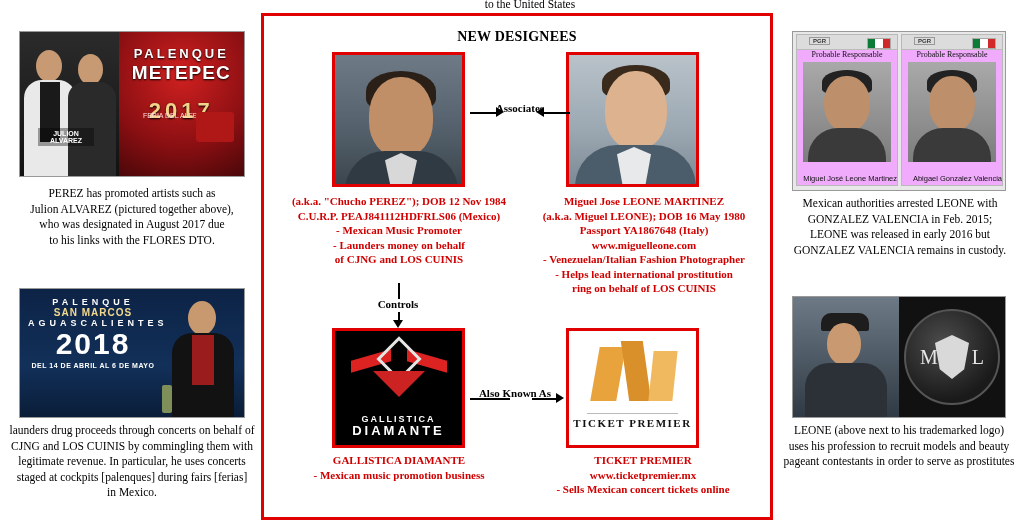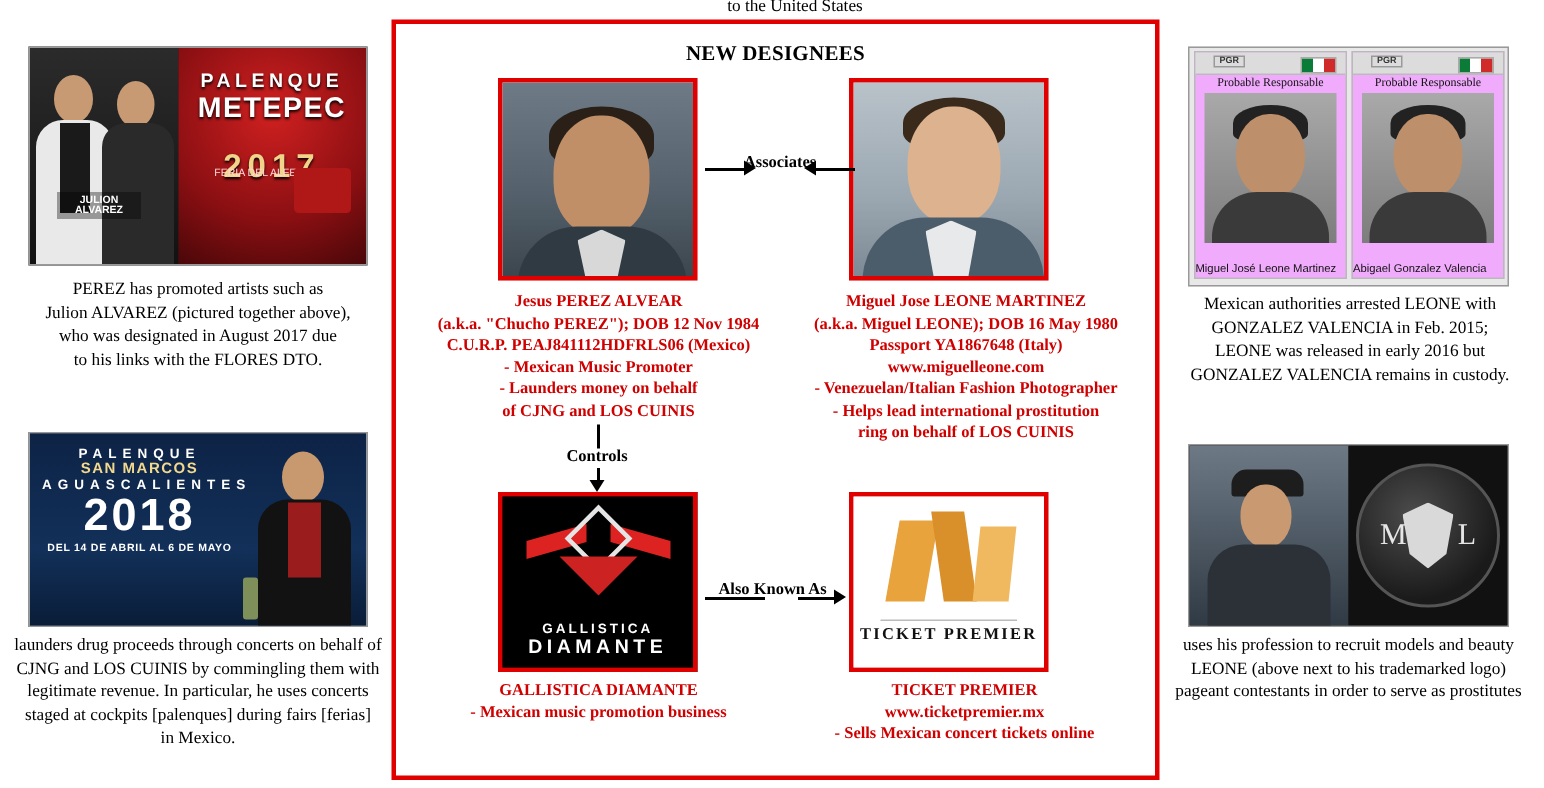--- a/index.html
+++ b/index.html
@@ -291,21 +291,21 @@
   .mug-sub { position:absolute; left:0; right:0; top: 15px; text-align:center; font-size: 8px;
              font-family:"Liberation Serif", serif; color:#111; }
   .mug-photo { position:absolute; left: 6px; top: 27px; right: 6px; height: 100px;
                background: linear-gradient(180deg,#a9a9a9,#7d7d7d); overflow:hidden; }
   .mug-head { position:absolute; left: 50%; transform: translateX(-50%); top: 14px; width: 46px; height: 56px;
               border-radius: 48%; background:#bd8f6a; }
   .mug-hair { position:absolute; left: 50%; transform: translateX(-50%); top: 8px; width: 50px; height: 24px;
               background:#222; border-radius: 50% 50% 20% 20%; }
   .mug-body { position:absolute; left: 50%; transform: translateX(-50%); bottom: 0; width: 78px; height: 34px;
               background:#3a3a3a; border-radius: 30px 30px 0 0; }
-  .mug-name { position:absolute; left:0; right:0; bottom: 2px; text-align:left; font-size: 7.5px;
+  .mug-name { position:absolute; left:0; right:0; bottom: 2px; text-align:right; font-size: 7.5px;
               font-family:"Liberation Sans", sans-serif; color:#111; }
 
   
   .ri2-left { position:absolute; left:0; top:0; width: 50%; height: 100%; background: linear-gradient(180deg,#6d7a86,#303a44); }
   .ri2-head { position:absolute; left: 34px; top: 26px; width: 34px; height: 42px; border-radius: 48%; background:#c99a72; }
   .ri2-cap { position:absolute; left: 28px; top: 16px; width: 48px; height: 18px; background:#1d1d1d; border-radius: 10px 10px 2px 2px; }
   .ri2-body { position:absolute; left: 12px; top: 66px; width: 82px; height: 60px; background:#2c3138; border-radius: 24px 24px 0 0; }
   .ri2-right { position:absolute; right:0; top:0; width: 50%; height:100%; background:#111; }
   .ri2-circle {
     position:absolute; left: 50%; top: 50%; transform: translate(-50%,-50%);
@@ -401,21 +401,20 @@
       <div class="p2-shirt"></div>
     </div>
 
     <div class="assoc-label">Associates</div>
     <div class="arrow-line ar-left"></div>
     <div class="arrowhead ah-right"></div>
     <div class="arrow-line ar-right"></div>
     <div class="arrowhead ah-left"></div>
 
     <div class="node-label" id="perez-label">
-      <div>Jesus PEREZ ALVEAR</div>
       <div>(a.k.a. "Chucho PEREZ"); DOB 12 Nov 1984</div>
       <div>C.U.R.P. PEAJ841112HDFRLS06 (Mexico)</div>
       <div>- Mexican Music Promoter</div>
       <div>- Launders money on behalf</div>
       <div>of CJNG and LOS CUINIS</div>
     </div>
 
     <div class="node-label" id="leone-label">
       <div>Miguel Jose LEONE MARTINEZ</div>
       <div>(a.k.a. Miguel LEONE); DOB 16 May 1980</div>
@@ -517,18 +516,18 @@
     <div class="ri2-right">
       <div class="ri2-circle">
         <div class="ri2-shield"></div>
         <div class="ri2-m">M</div>
         <div class="ri2-l">L</div>
       </div>
     </div>
   </div>
 
   <div class="caption" id="right-cap-2">
+    <div>LEONE (above next to his trademarked logo)</div>
     <div>uses his profession to recruit models and beauty</div>
-    <div>LEONE (above next to his trademarked logo)</div>
     <div>pageant contestants in order to serve as prostitutes</div>
   </div>
 
 </div>
 
 </body></html>

